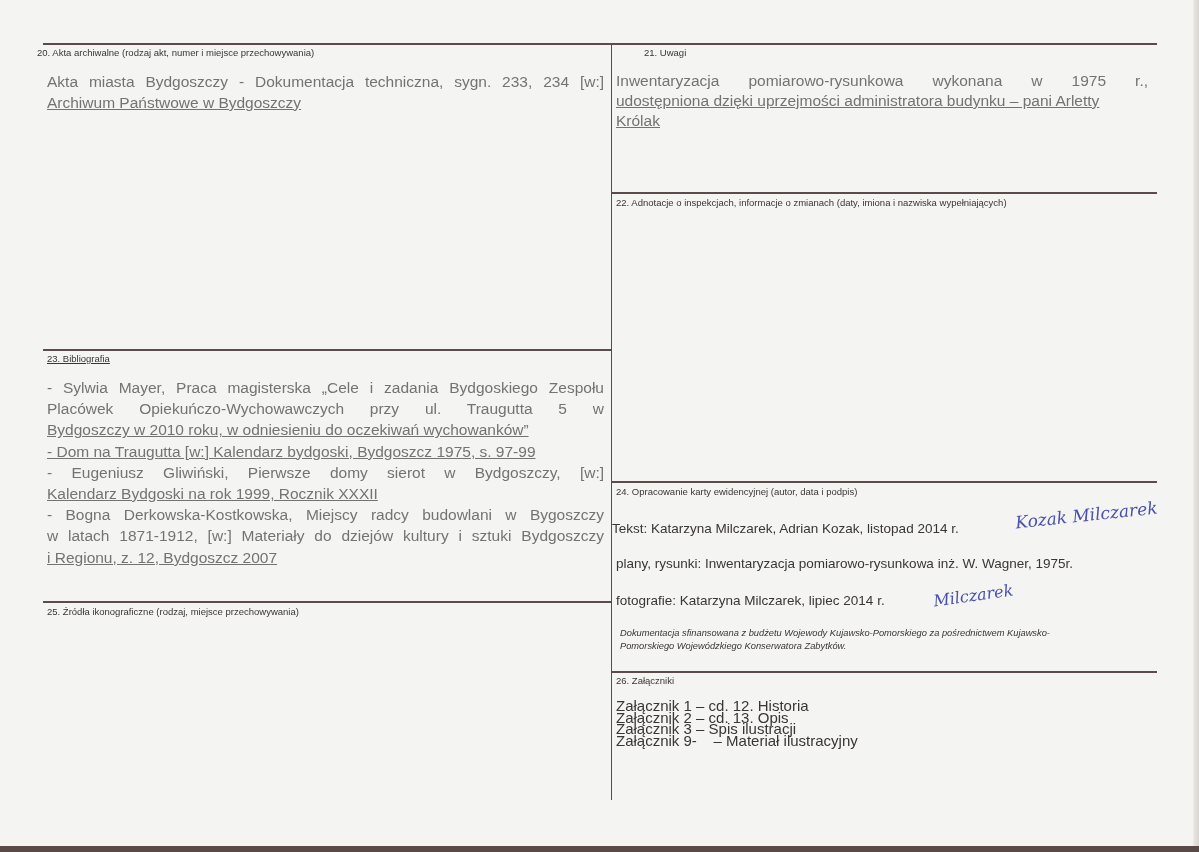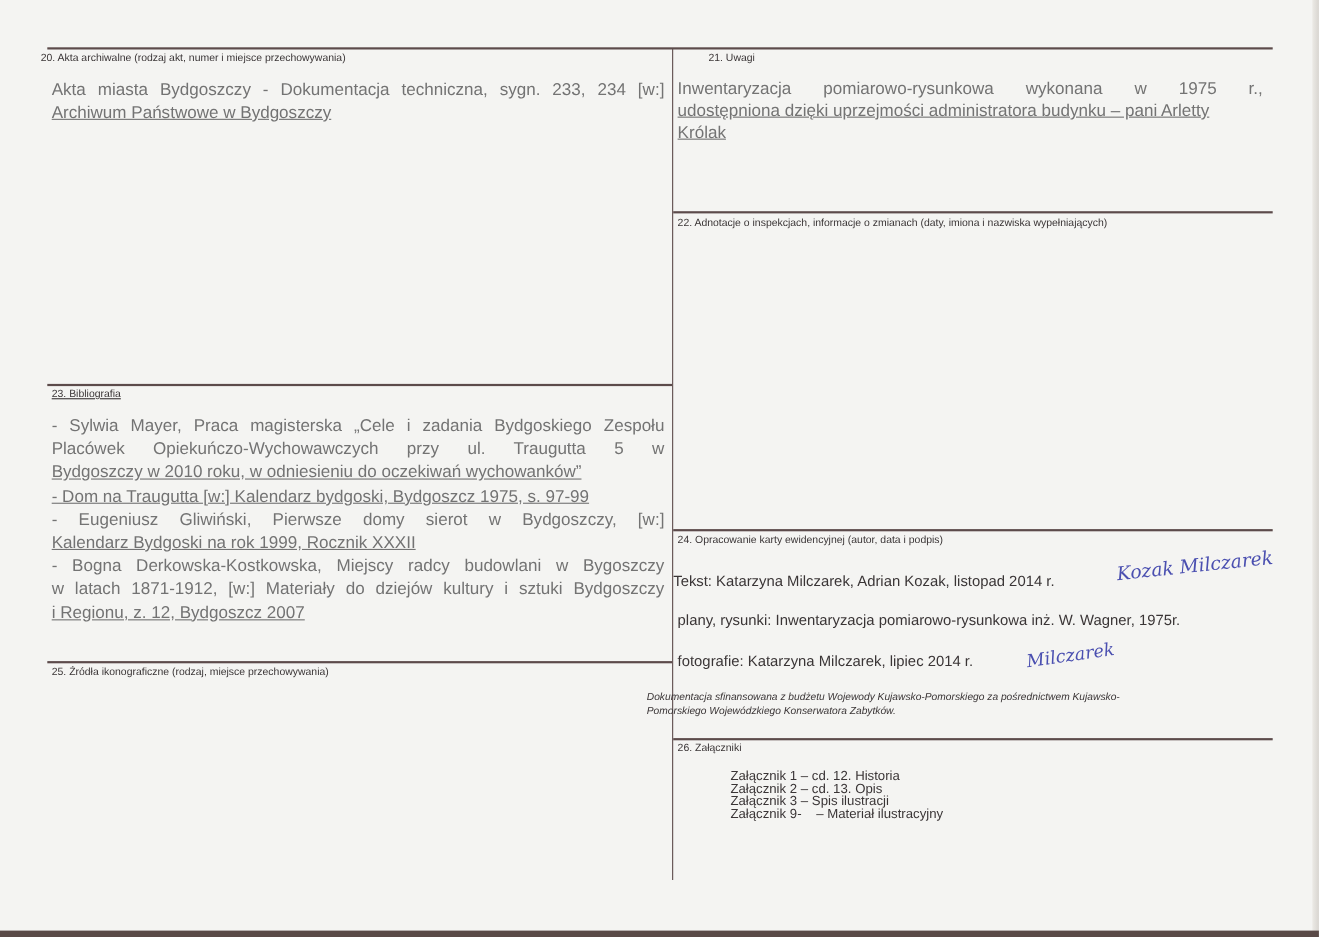--- a/index.html
+++ b/index.html
@@ -12,21 +12,21 @@
   .edge-bottom { position: absolute; left: 0; right: 0; top: 846px; height: 6px; background: #5a4a47; }
   .edge-right { position: absolute; top: 0; bottom: 0; left: 1193px; width: 6px; background: linear-gradient(90deg,#eceae6,#d8d5d0); }
   .hline { position: absolute; height: 2px; background: #5c4b4b; }
   .vline { position: absolute; width: 1px; background: #5c4b4b; }
   .label { position: absolute; font-size: 9.5px; color: #3a3536; white-space: nowrap; }
   .body-text { position: absolute; font-size: 15.5px; line-height: 21px; color: #737373; text-align: justify; }
   .body-text .ln { display: block; text-decoration: underline; }
   .justify-line { text-align: justify; text-align-last: justify; display: block; }
   .mid-text { position: absolute; font-size: 13.5px; color: #3a3536; white-space: nowrap; }
   .italic-note { position: absolute; font-size: 9.3px; font-style: italic; line-height: 13px; color: #3a3536; }
-  .attach { position: absolute; font-size: 12px; line-height: 11.5px; color: #3a3536; margin-left: 48px; }
+  .attach { position: absolute; font-size: 15px; line-height: 11.5px; color: #3a3536; }
   .attach span { display: block; white-space: pre; }
   .sig { position: absolute; font-family: "DejaVu Serif", serif; font-style: italic; color: #4a4fb0; white-space: nowrap; }
 </style>
 </head>
 <body>
 
 <div>
 
   <div class="hline" style="left:43px; top:43px; width:1114px;"></div>
   <div class="vline" style="left:611px; top:44px; height:756px;"></div>
@@ -72,21 +72,21 @@
     </div>
   </div>
 
   <div>
     <div class="label" style="left:616px; top:486px;">24. Opracowanie karty ewidencyjnej (autor, data i podpis)</div>
     <div class="mid-text" style="left:612px; top:521px;">Tekst: Katarzyna Milczarek, Adrian Kozak, listopad 2014 r.</div>
     <div class="sig" style="left:1015px; top:505px; font-size:17px; transform:rotate(-6deg);">Kozak  Milczarek</div>
     <div class="mid-text" style="left:616px; top:556px;">plany, rysunki: Inwentaryzacja pomiarowo-rysunkowa inż. W. Wagner, 1975r.</div>
     <div class="mid-text" style="left:616px; top:593px;">fotografie: Katarzyna Milczarek, lipiec 2014 r.</div>
     <div class="sig" style="left:933px; top:586px; font-size:16px; transform:rotate(-8deg);">Milczarek</div>
-    <div class="italic-note" style="left:588px; top:627px; width:540px;">
+    <div class="italic-note" style="left:620px; top:627px; width:540px;">
       <span class="ln" style="display:block;">Dokumentacja sfinansowana z budżetu Wojewody Kujawsko-Pomorskiego za pośrednictwem Kujawsko-</span>
       <span class="ln" style="display:block;">Pomorskiego Wojewódzkiego Konserwatora Zabytków.</span>
     </div>
   </div>
 
   <div>
     <div class="label" style="left:47px; top:606px;">25. Źródła ikonograficzne (rodzaj, miejsce przechowywania)</div>
   </div>
 
   <div>

